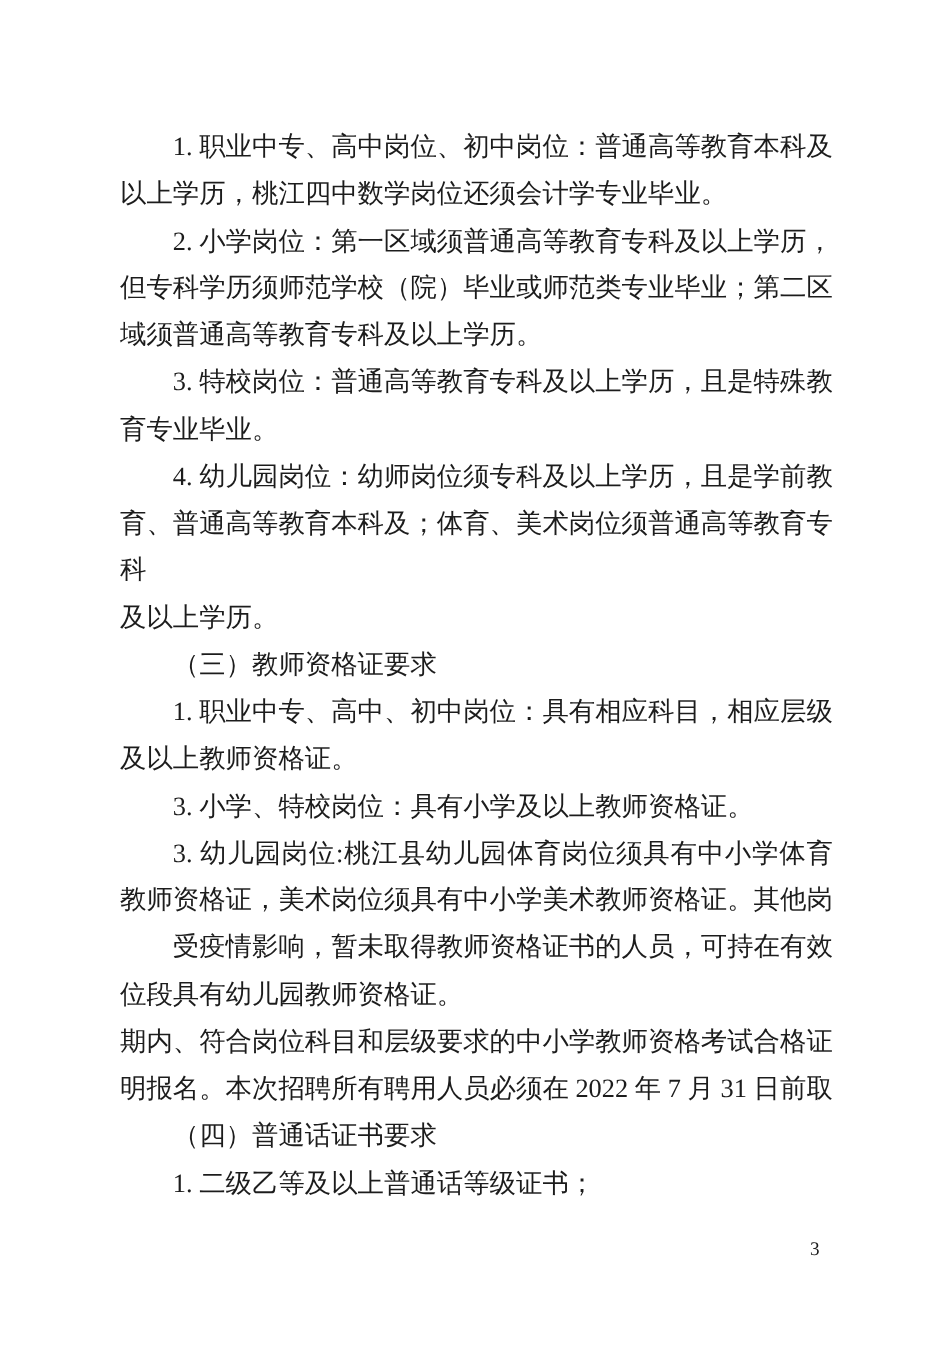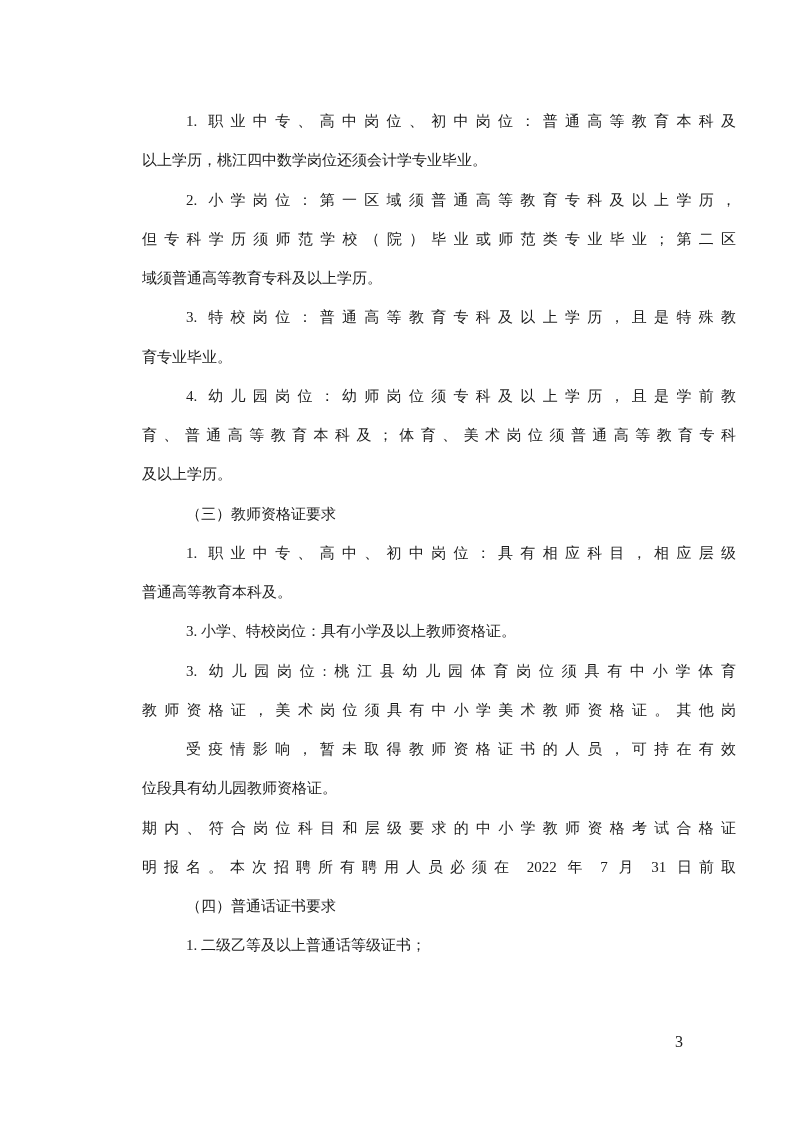--- a/index.html
+++ b/index.html
@@ -17,25 +17,24 @@
     position: absolute;
     inset: 0;
     background: #ffffff;
   }
   .body-text {
     position: absolute;
     left: 100px;
     top: 102px;
     width: 594px;
     font-family: "Liberation Serif", "DejaVu Serif", serif;
-    font-size: 15px;
+    font-size: 22px;
     line-height: 39.25px;
     color: #1c1c1c;
     text-align: left;
-    margin-left: 42px;
   }
   .line {
     min-height: 39.25px;
   }
   .line.ind {
     text-indent: 44px;
   }
   .line.just {
     text-align: justify;
     text-align-last: justify;
@@ -61,21 +60,21 @@
     <div class="line ind just">2. 小学岗位：第一区域须普通高等教育专科及以上学历，</div>
     <div class="line just">但专科学历须师范学校（院）毕业或师范类专业毕业；第二区</div>
     <div class="line">域须普通高等教育专科及以上学历。</div>
     <div class="line ind just">3. 特校岗位：普通高等教育专科及以上学历，且是特殊教</div>
     <div class="line">育专业毕业。</div>
     <div class="line ind just">4. 幼儿园岗位：幼师岗位须专科及以上学历，且是学前教</div>
     <div class="line just">育、普通高等教育本科及；体育、美术岗位须普通高等教育专科</div>
     <div class="line">及以上学历。</div>
     <div class="line ind">（三）教师资格证要求</div>
     <div class="line ind just">1. 职业中专、高中、初中岗位：具有相应科目，相应层级</div>
-    <div class="line">普通高等教育本科及。</div>
+    <div class="line">及以上教师资格证。</div>
     <div class="line ind">3. 小学、特校岗位：具有小学及以上教师资格证。</div>
     <div class="line ind just">3. 幼儿园岗位:桃江县幼儿园体育岗位须具有中小学体育</div>
     <div class="line just">教师资格证，美术岗位须具有中小学美术教师资格证。其他岗</div>
     <div class="line ind just">受疫情影响，暂未取得教师资格证书的人员，可持在有效</div>
     <div class="line">位段具有幼儿园教师资格证。</div>
     <div class="line just">期内、符合岗位科目和层级要求的中小学教师资格考试合格证</div>
     <div class="line just">明报名。本次招聘所有聘用人员必须在 2022 年 7 月 31 日前取</div>
     <div class="line ind">（四）普通话证书要求</div>
     <div class="line ind">1. 二级乙等及以上普通话等级证书；</div>
   </div>

